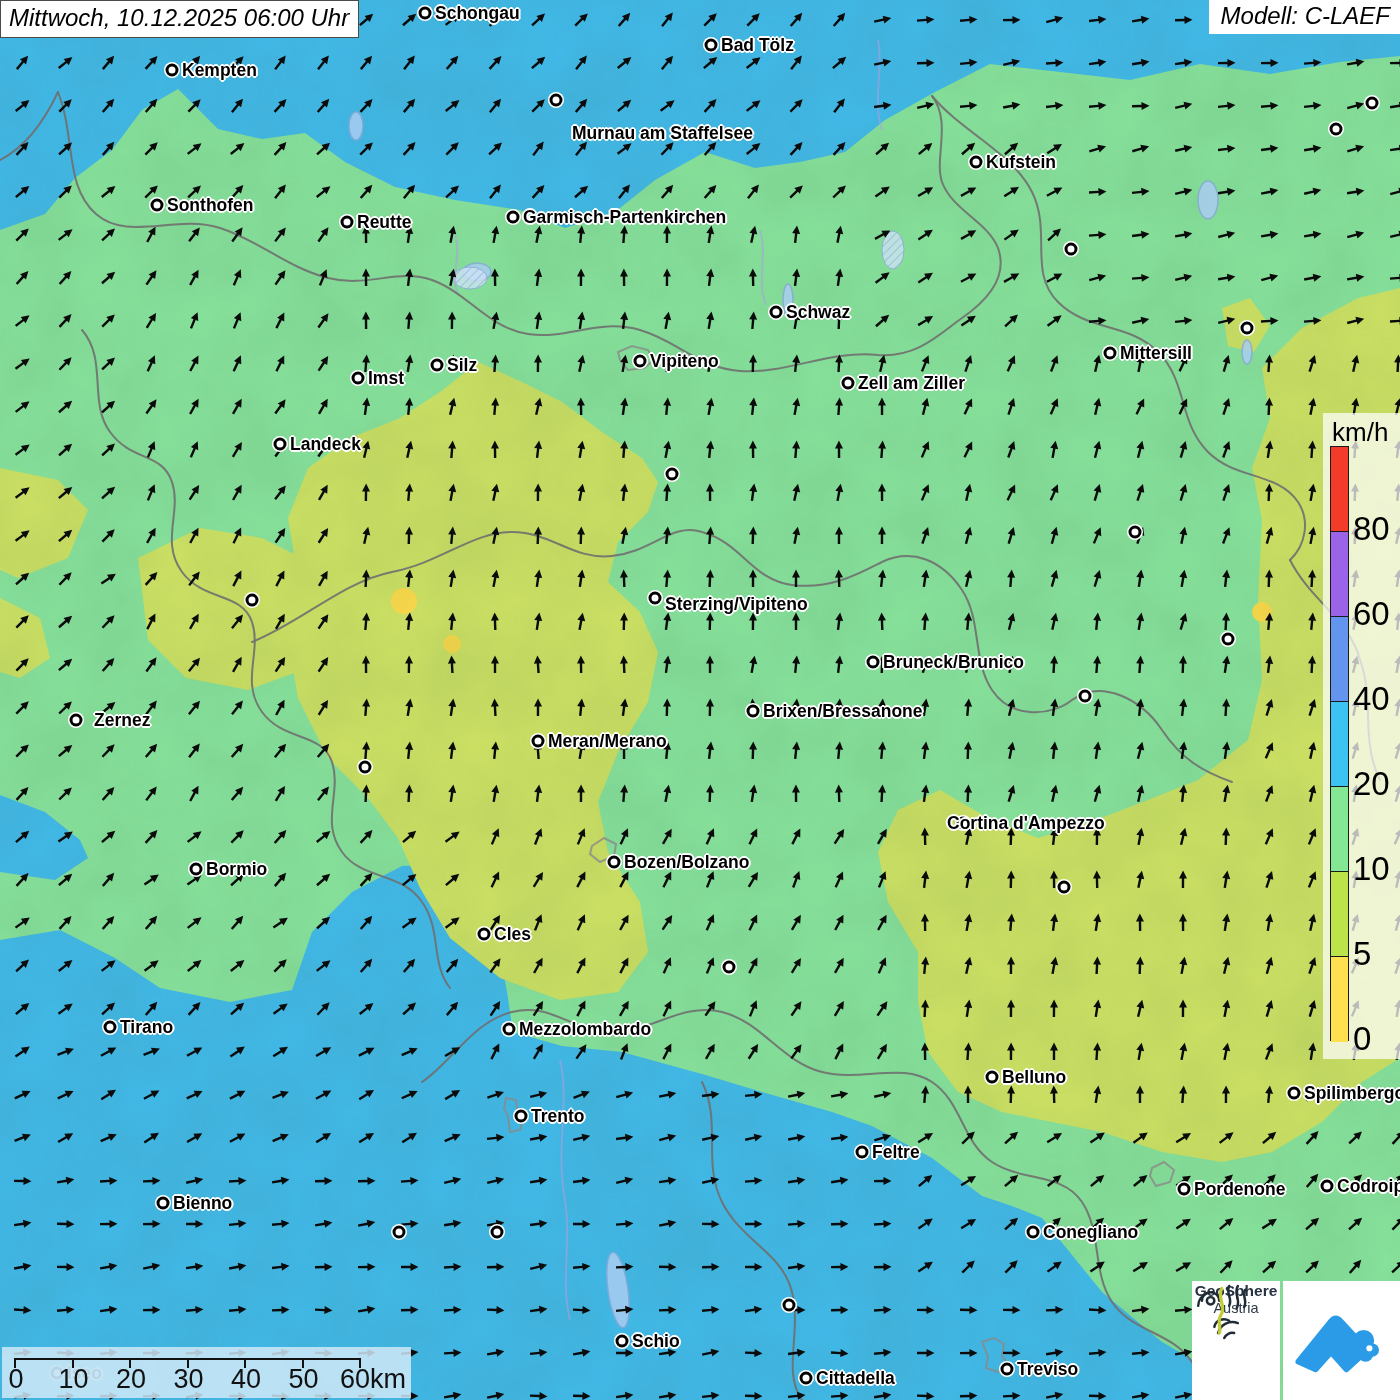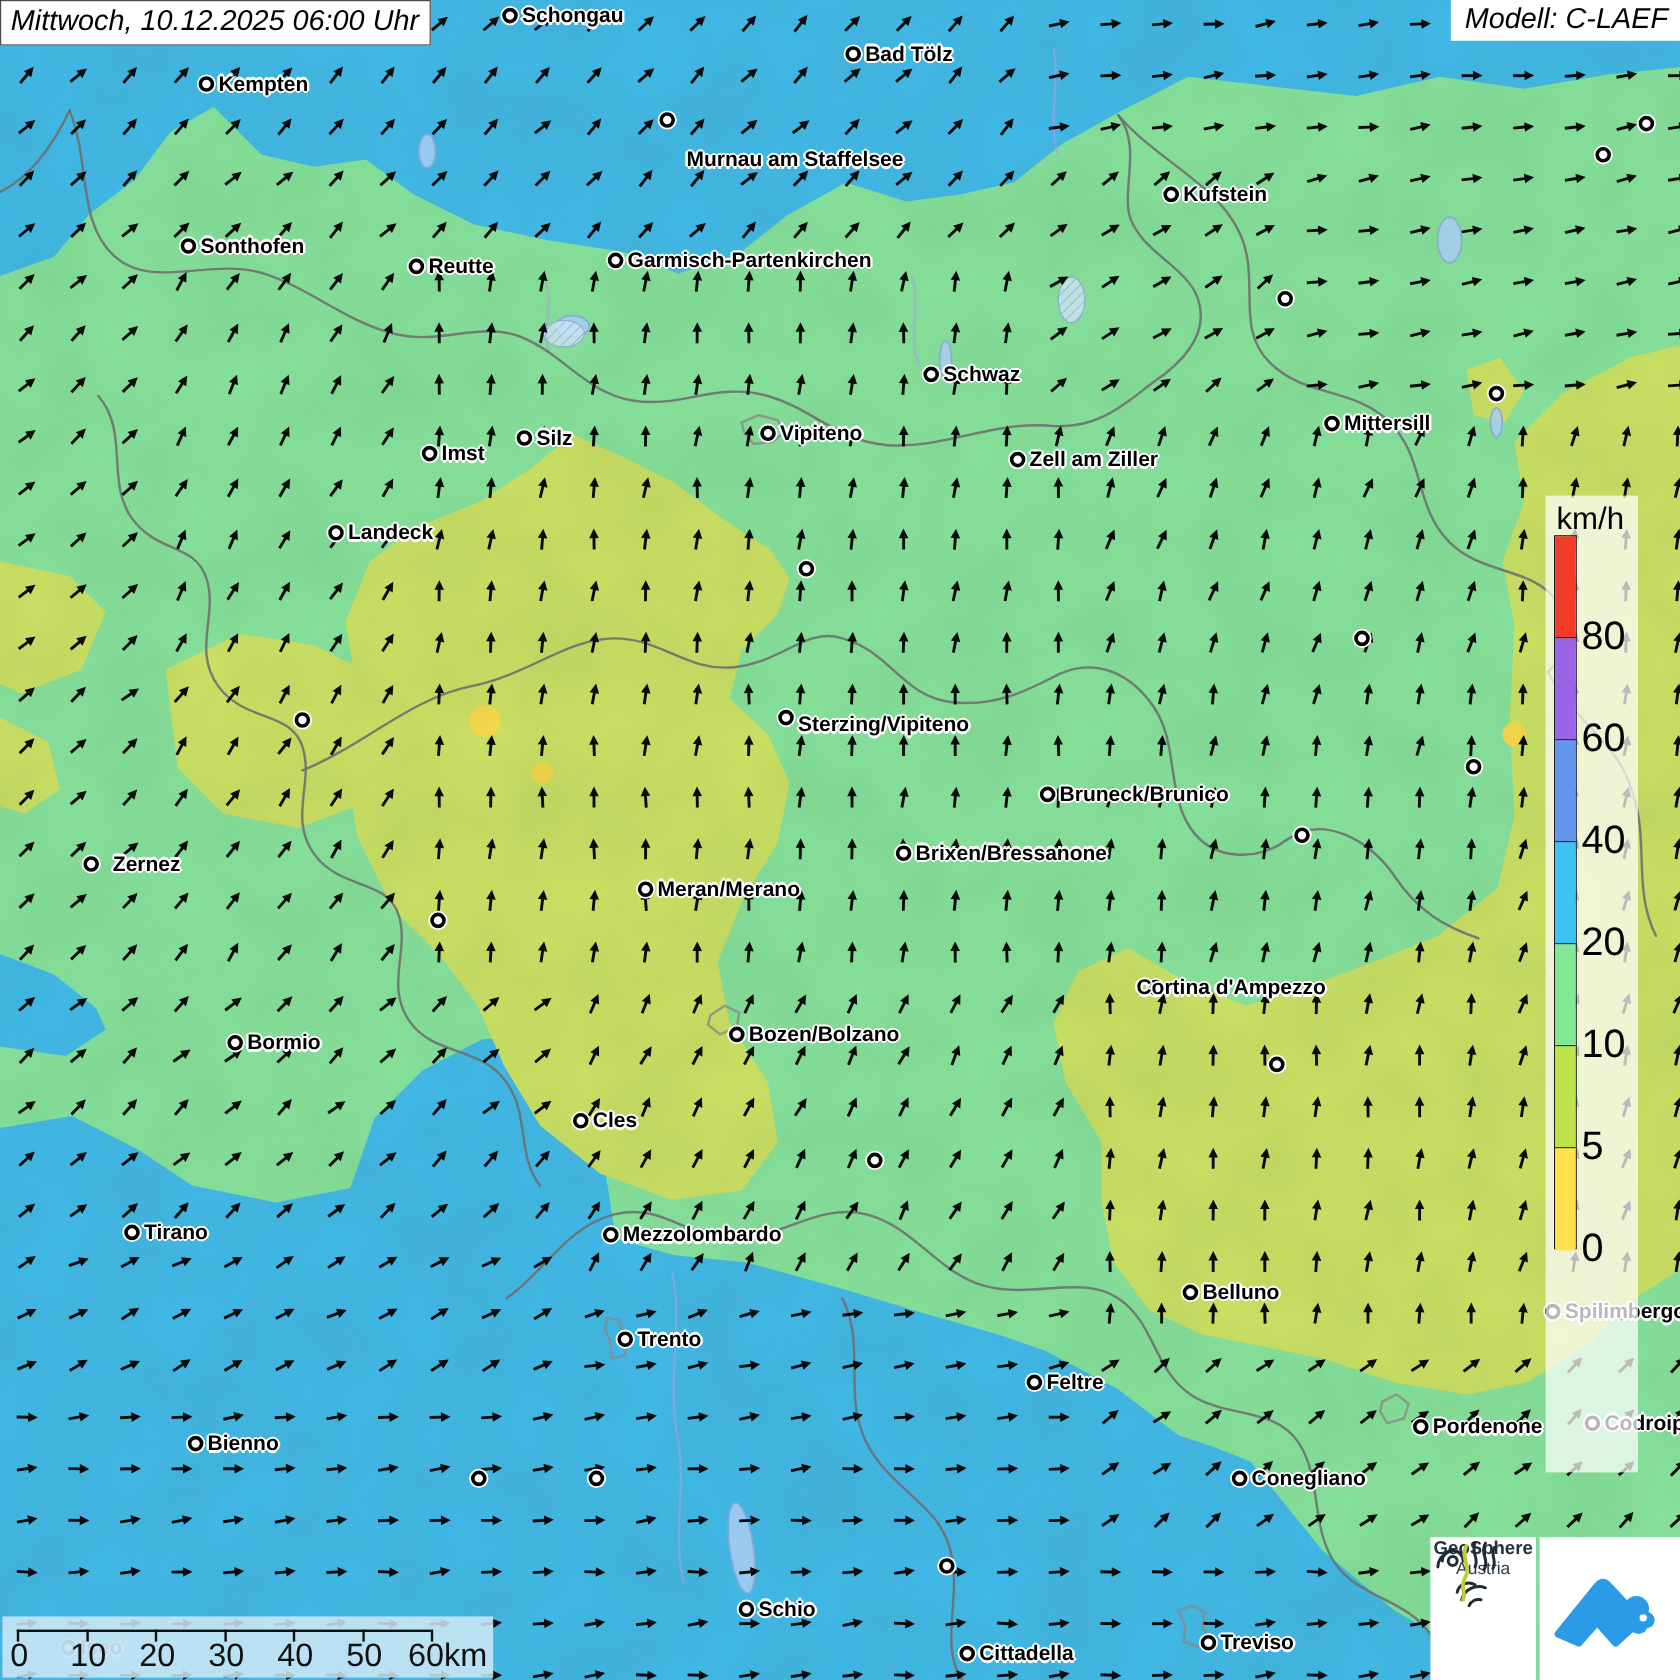--- a/index.html
+++ b/index.html
@@ -25,21 +25,21 @@
   
   #title-box{position:absolute;left:0;top:0;background:#fff;border:1px solid #4a4a4a;
     padding:2px 9px 5px 8px;z-index:30;}
   #title-line1{font-size:25px;color:#000;white-space:nowrap;}
   #title-line1 .b{font-weight:bold;}
   #title-line2{font-size:24px;font-style:italic;color:#000;white-space:nowrap;margin-top:1px;}
   
   #model-box{position:absolute;right:0;top:0;background:#fff;padding:2px 10px 4px 12px;
     font-size:24px;font-style:italic;color:#000;z-index:30;white-space:nowrap;}
   
-  #legend{position:absolute;left:1288px;top:413px;width:77px;height:814px;
+  #legend{position:absolute;left:1323px;top:413px;width:77px;height:646px;
     background:rgba(255,255,255,.72);z-index:20;}
   #legend .lg-title{position:absolute;left:9px;top:4px;font-size:26px;color:#000;}
   #legend .bar{position:absolute;left:7px;top:33px;width:19px;border:1.5px solid #1a1a1a;box-sizing:border-box;}
   #legend .seg{width:100%;box-sizing:border-box;border-bottom:1.5px solid #1a1a1a;}
   #legend .seg:last-child{border-bottom:none;}
   #legend .tick{position:absolute;left:30px;font-size:33px;color:#000;transform:translateY(-54%);}
   
   #scalebar{position:absolute;left:2px;top:1347px;width:409px;height:51px;
     background:rgba(208,233,247,.85);z-index:20;}
   #scalebar .rule{position:absolute;left:12px;top:11px;width:345px;height:2px;background:#111;}

